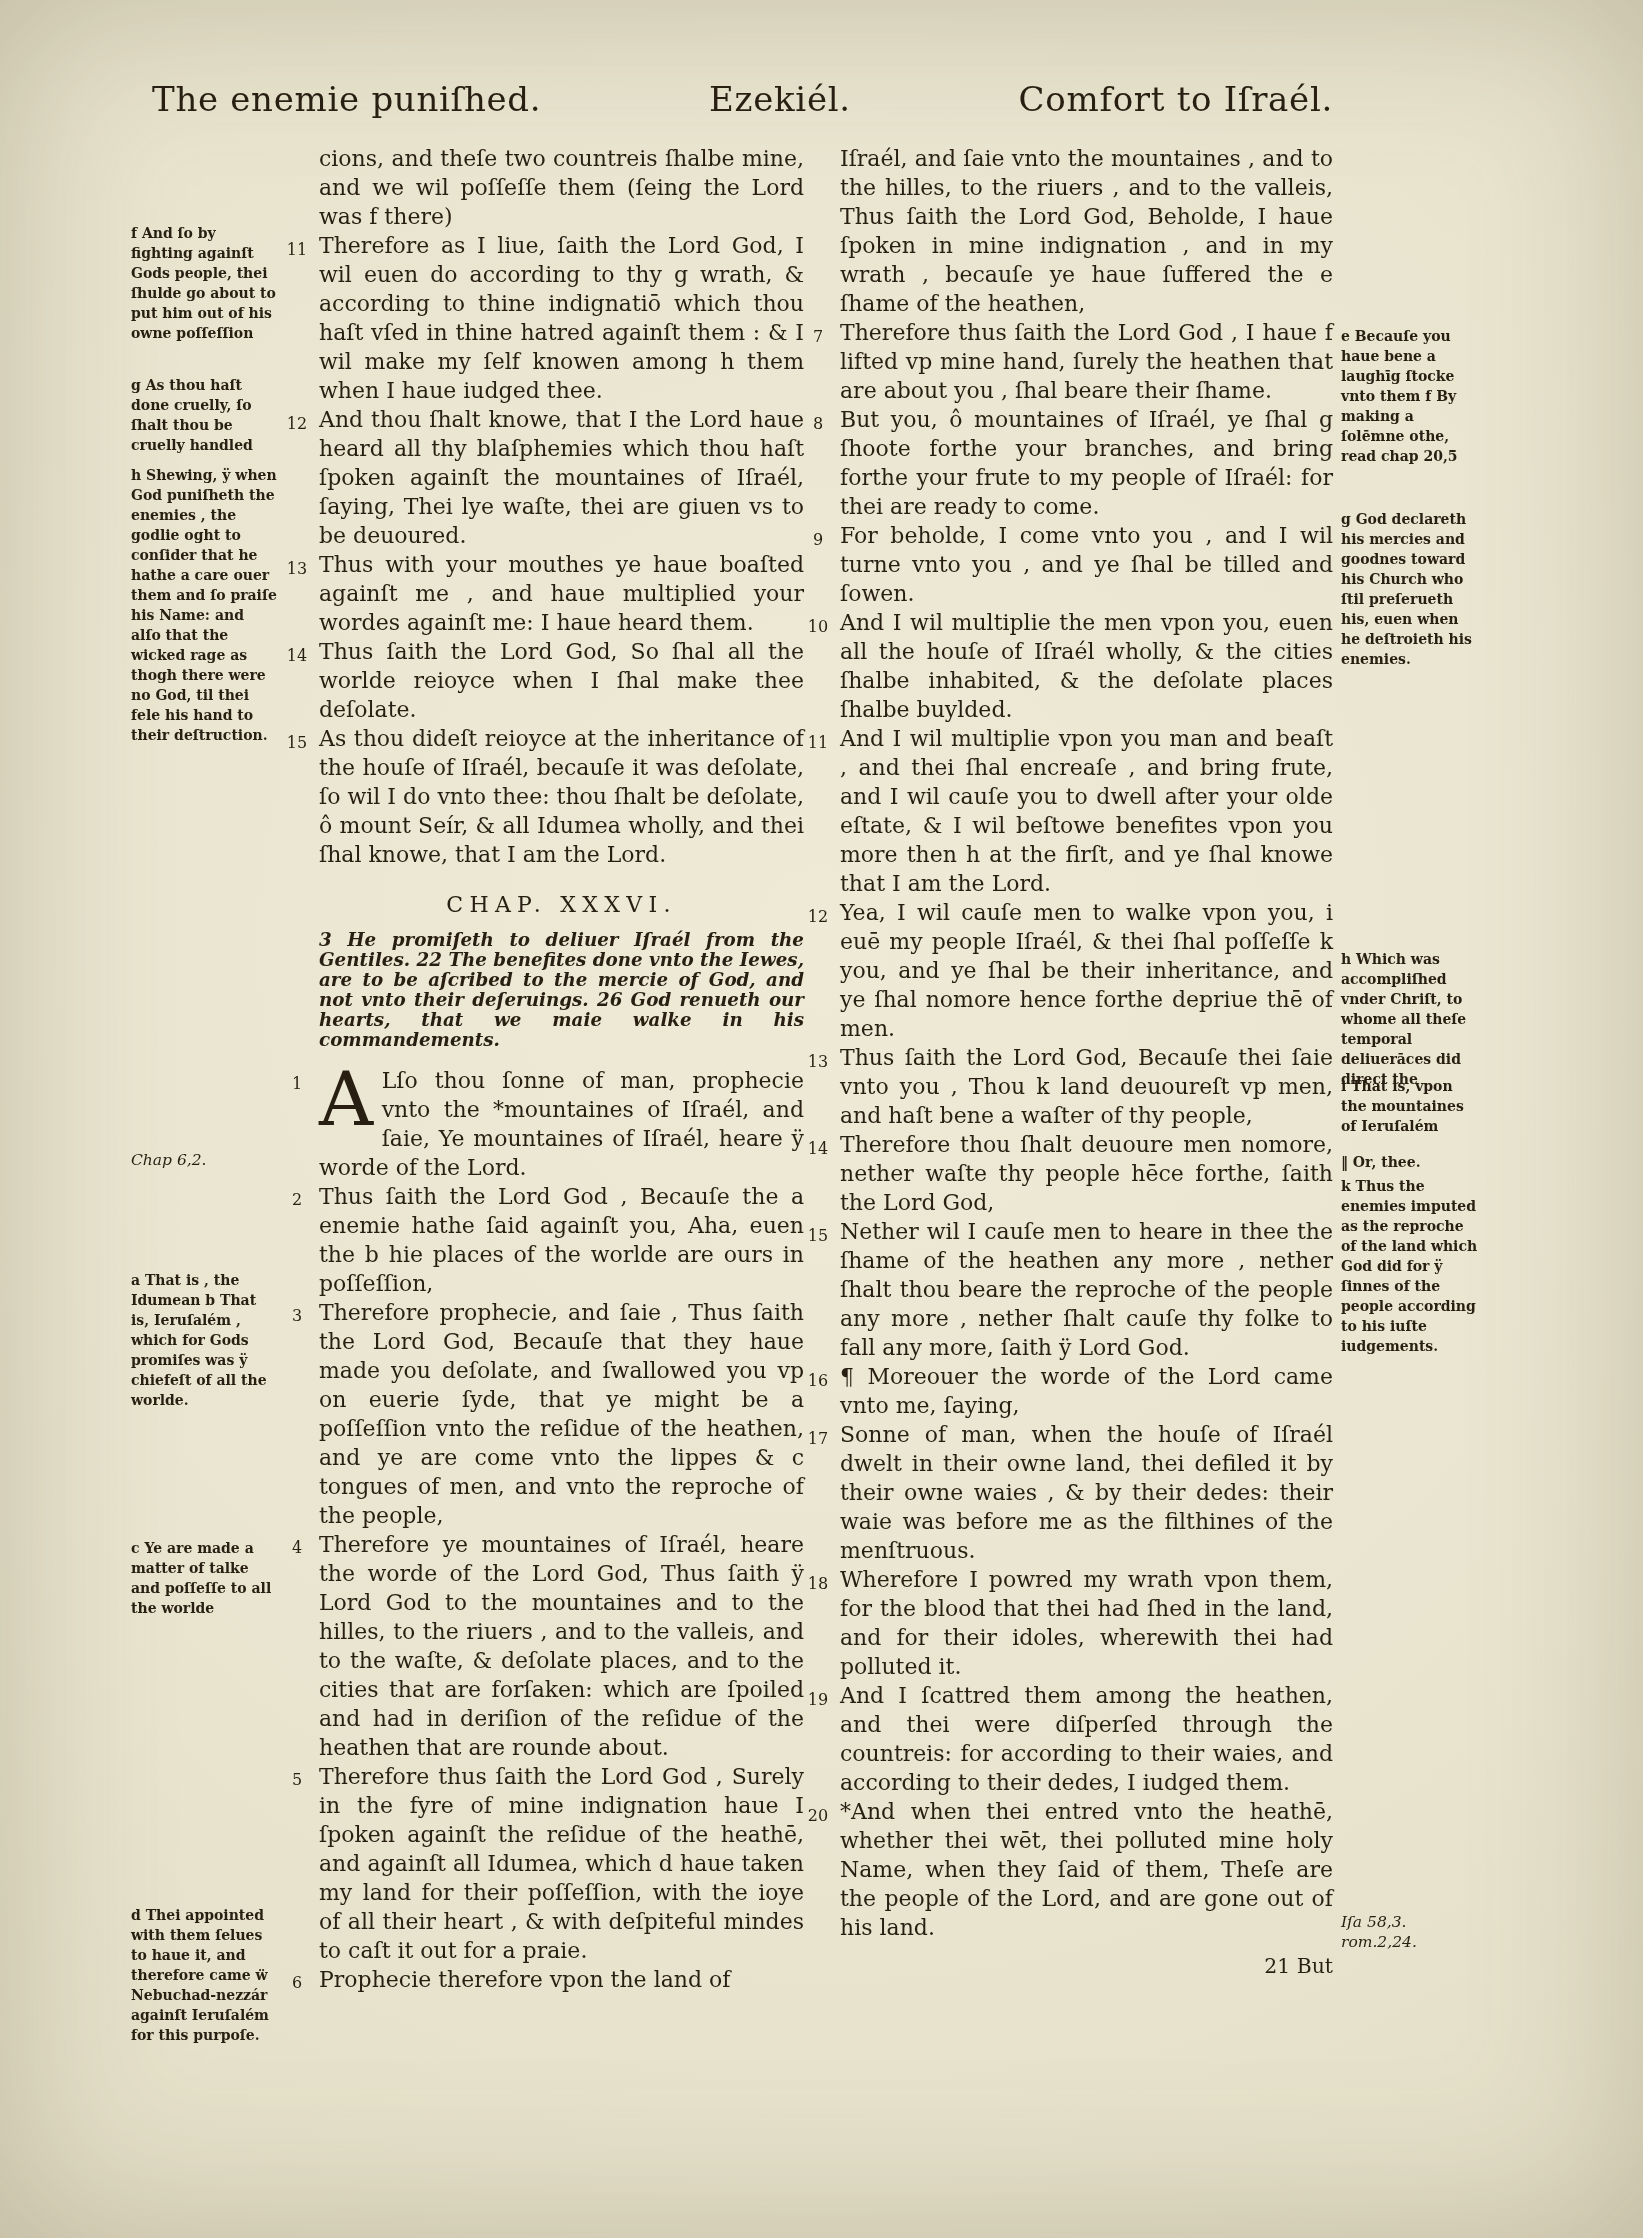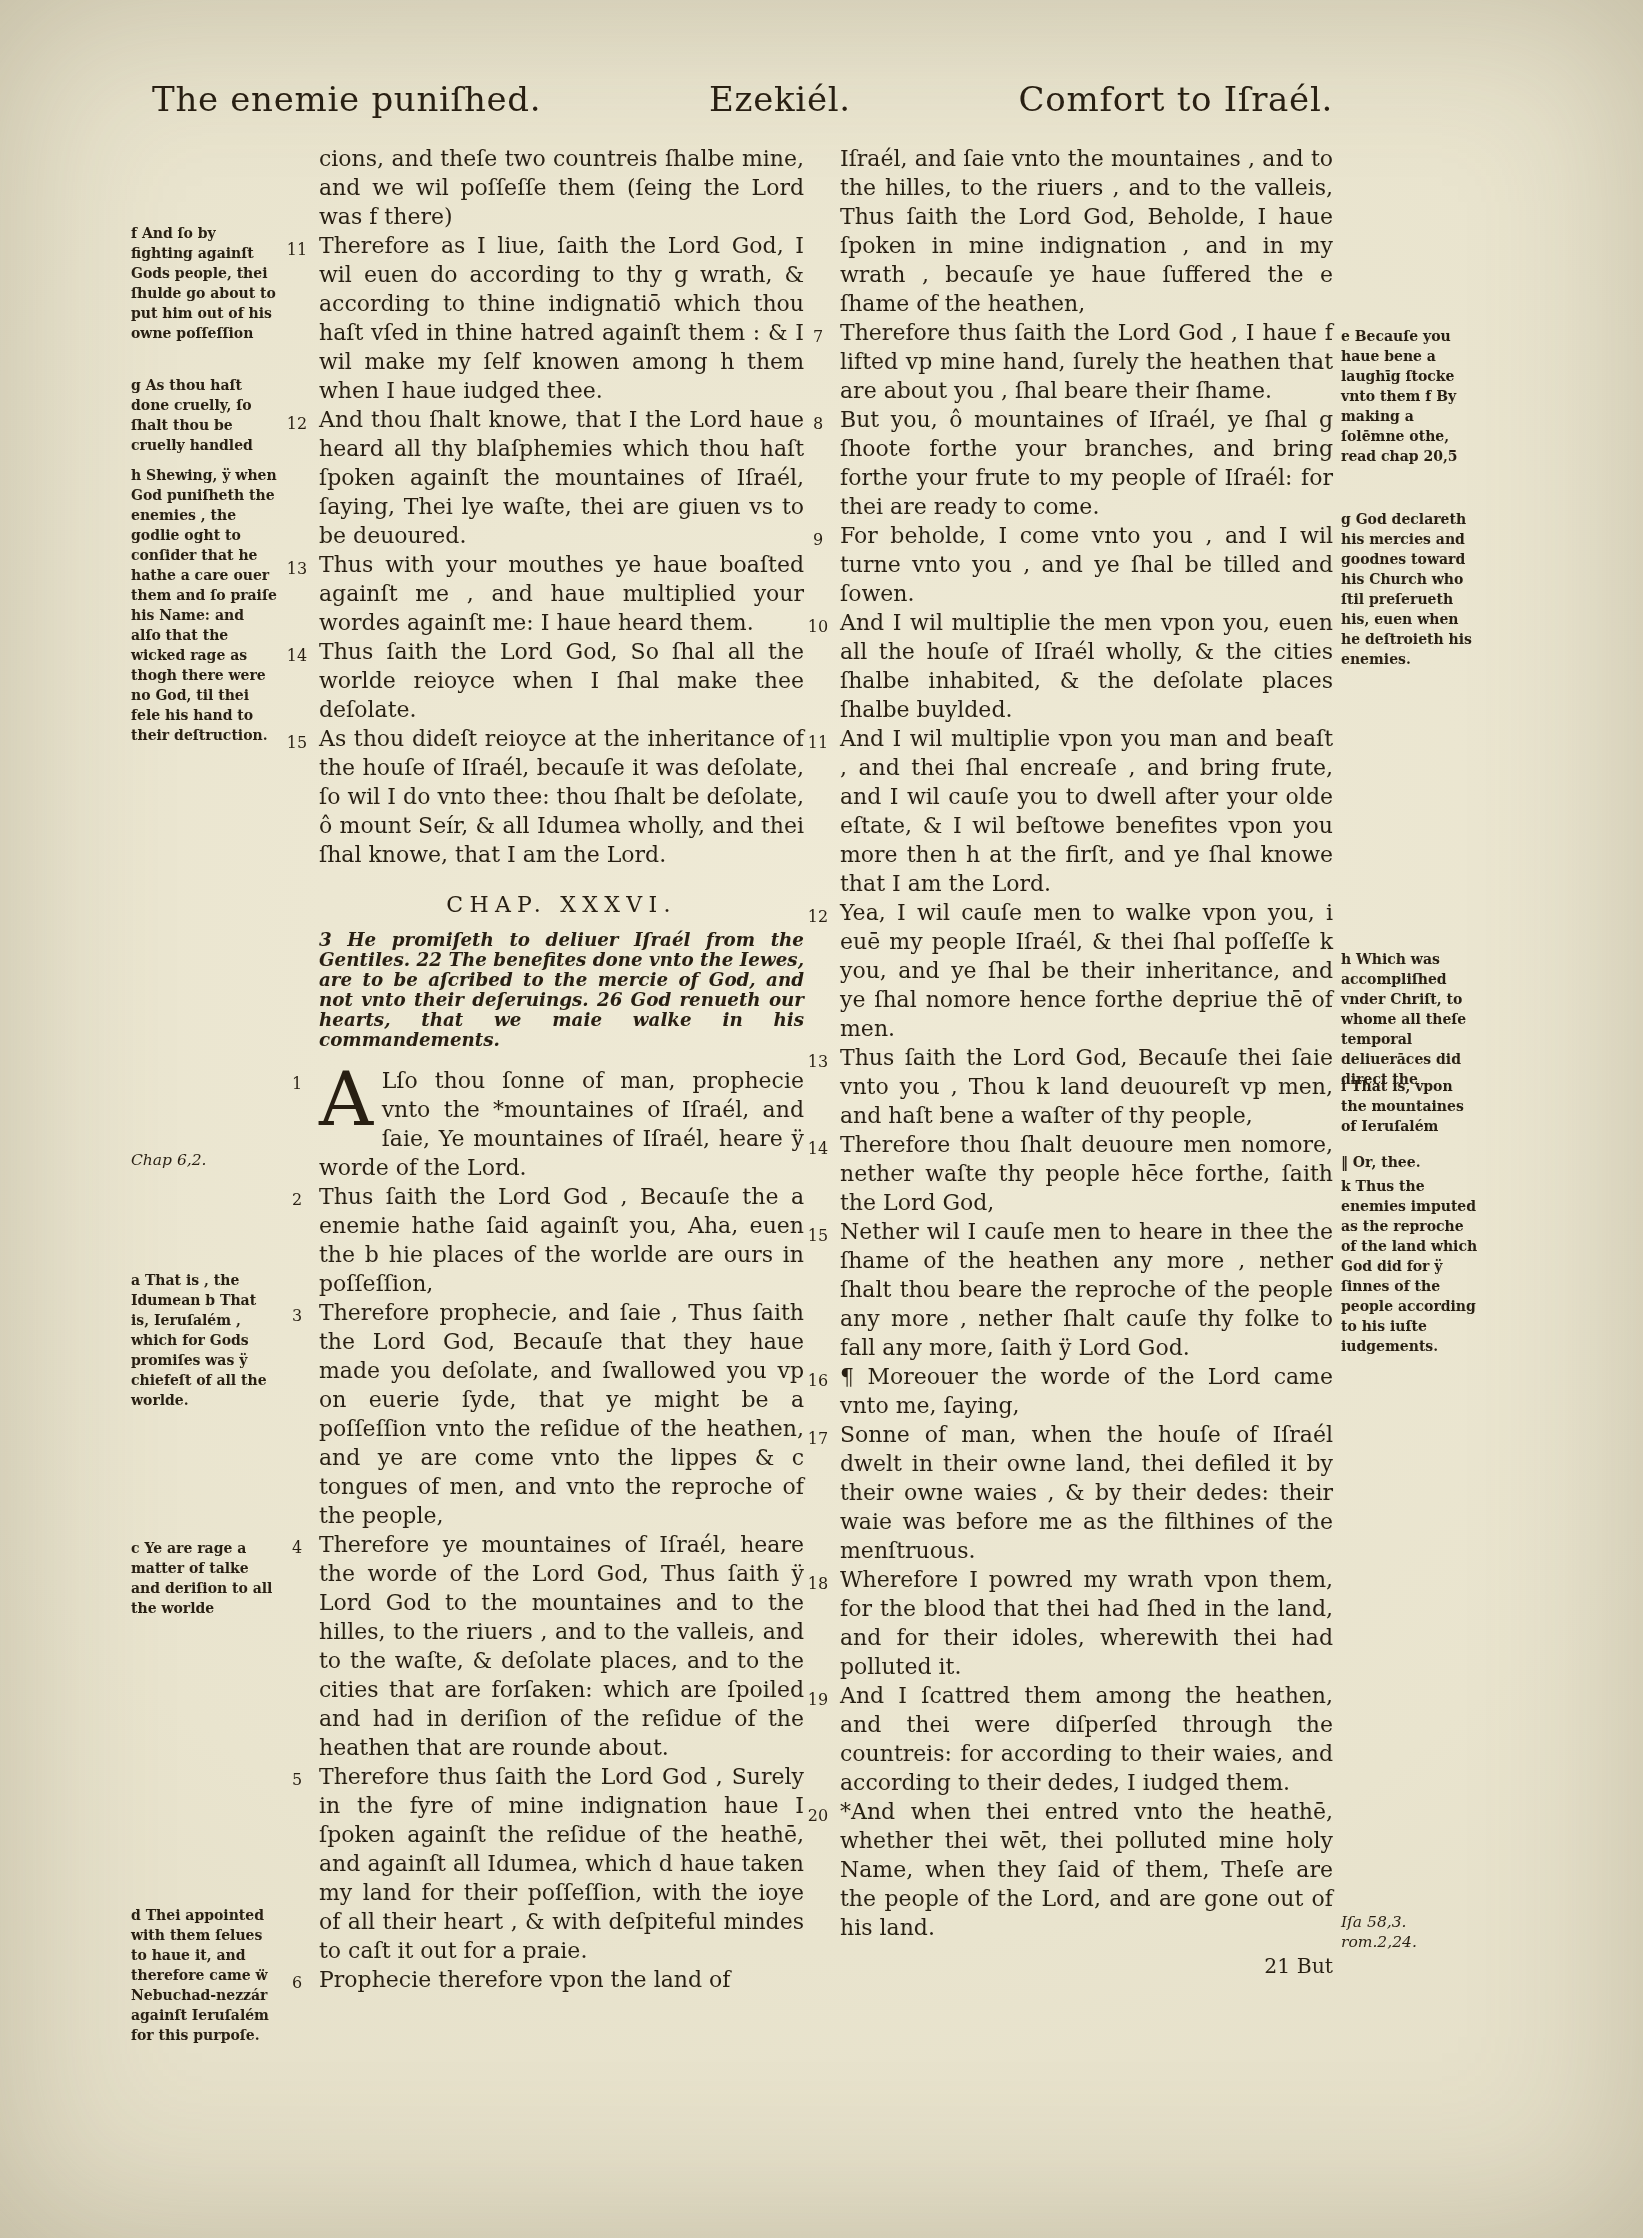--- a/index.html
+++ b/index.html
@@ -74,21 +74,21 @@
     <span>Ezekiél.</span>
     <span>Comfort to Iſraél.</span>
   </div>
 
   <aside class="margin margin-left">
     <div class="note" style="top:211px">f And ſo by fighting againſt Gods people, thei ſhulde go about to put him out of his owne poſſeſſion</div>
     <div class="note" style="top:363px">g As thou haſt done cruelly, ſo ſhalt thou be cruelly handled</div>
     <div class="note" style="top:453px">h Shewing, ÿ when God puniſheth the enemies , the godlie oght to conſider that he hathe a care ouer them and ſo praiſe his Name: and alſo that the wicked rage as thogh there were no God, til thei fele his hand to their deſtruction.</div>
     <div class="note italic" style="top:1138px">Chap 6,2.</div>
     <div class="note" style="top:1258px">a That is , the Idumean b That is, Ieruſalém , which for Gods promiſes was ÿ chiefeſt of all the worlde.</div>
-    <div class="note" style="top:1526px">c Ye are rage a matter of talke and deriſion to all the worlde</div>
+    <div class="note" style="top:1526px">c Ye are made a matter of talke and poſſeſſe to all the worlde</div>
     <div class="note" style="top:1893px">d Thei appointed with them ſelues to haue it, and therefore came ẅ Nebuchad-nezzár againſt Ieruſalém for this purpoſe.</div>
   </aside>
 
   <div class="column col-left">
     <p class="verse">
       <span class="vtext">cions, and theſe two countreis ſhalbe mine, and we wil poſſeſſe them (ſeing the Lord was f there)</span>
     </p>
     <p class="verse">
       <span class="vnum">11</span>
       <span class="vtext">Therefore as I liue, ſaith the Lord God, I wil euen do according to thy g wrath, &amp; according to thine indignatiō which thou haſt vſed in thine hatred againſt them : &amp; I wil make my ſelf knowen among h them when I haue iudged thee.</span>

